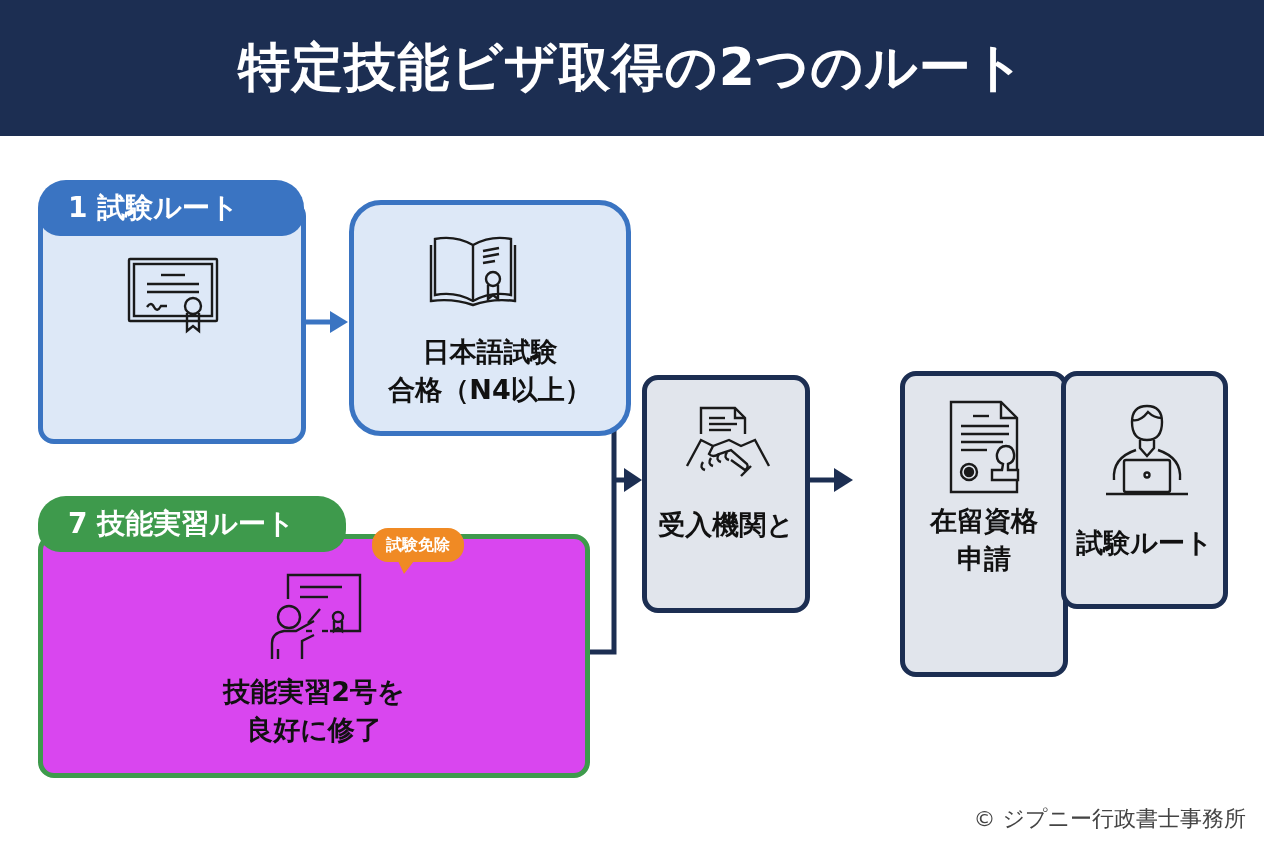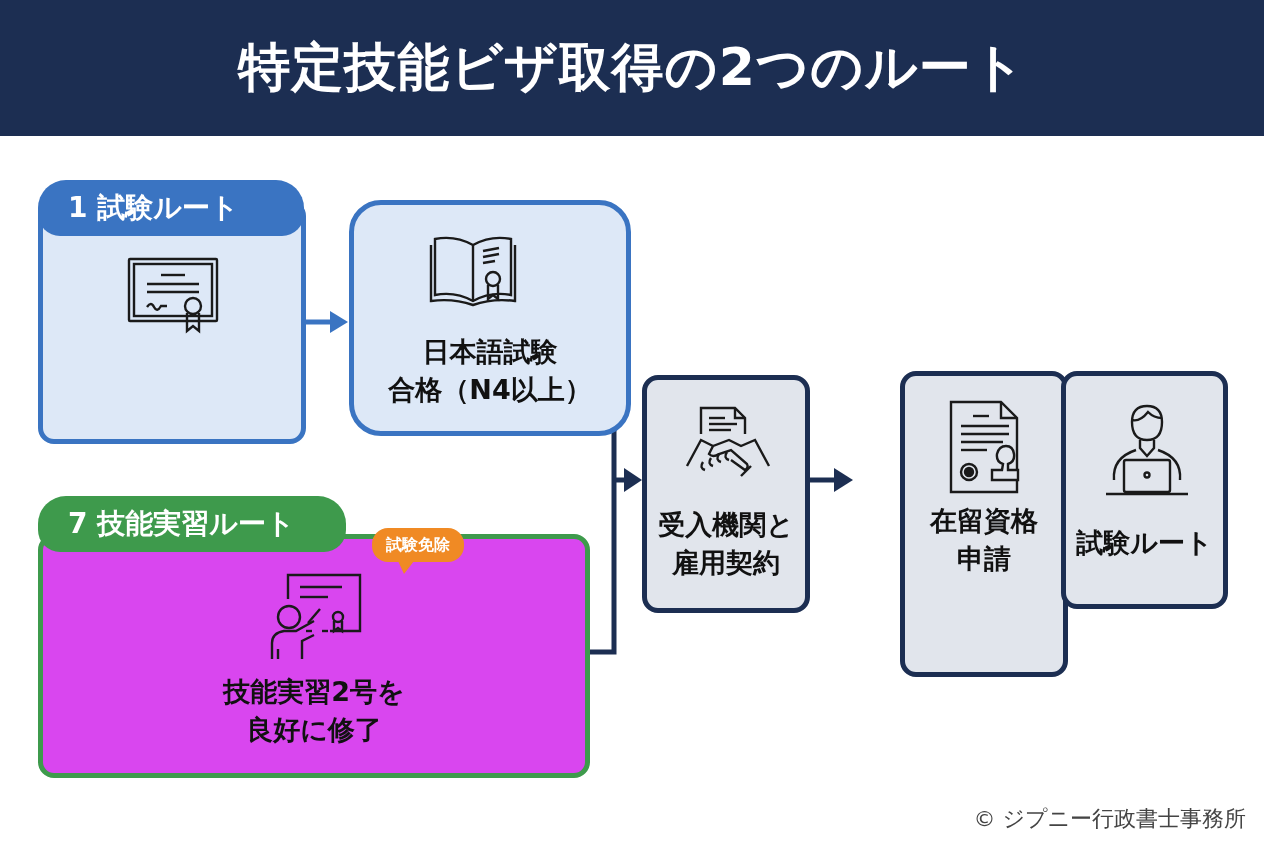--- a/index.html
+++ b/index.html
@@ -149,21 +149,20 @@
       <line x1="24" y1="20" x2="52" y2="20"></line>
       <line x1="24" y1="26" x2="46" y2="26"></line>
       <path d="M2 62 l14 -26 l12 6 l16 -6 l12 6 l14 -6 l14 26"></path>
       <path d="M28 42 l-4 8 q4 4 10 0 l12 -4 l16 14 q2 4 -2 6 l-14 -10"></path>
       <path d="M18 58 q-4 6 2 8 m6 -12 q-4 6 2 8 m6 -12 q-4 6 2 8 m6 -10 q-4 6 2 8"></path>
       <path d="M66 62 l-10 10"></path>
     </svg>
   </div>
   <div class="label" style="position:absolute;top:126px;width:100%;">
     <div>受入機関と</div>
-    <div>雇用契約</div>
   </div>
 </div>
 
 <div class="box navy" style="left:853px;top:371px;width:168px;height:306px;margin-left:47px;">
   <div class="icon" style="left:42px;top:24px;">
     <svg width="80" height="98" viewBox="0 0 80 98" fill="none" stroke="#1a1a1a" stroke-width="2.4">
       <path d="M4 2 l50 0 l16 16 l0 74 l-66 0 z"></path>
       <path d="M54 2 l0 16 l16 0"></path>
       <line x1="26" y1="16" x2="42" y2="16"></line>
       <line x1="14" y1="26" x2="62" y2="26"></line>

